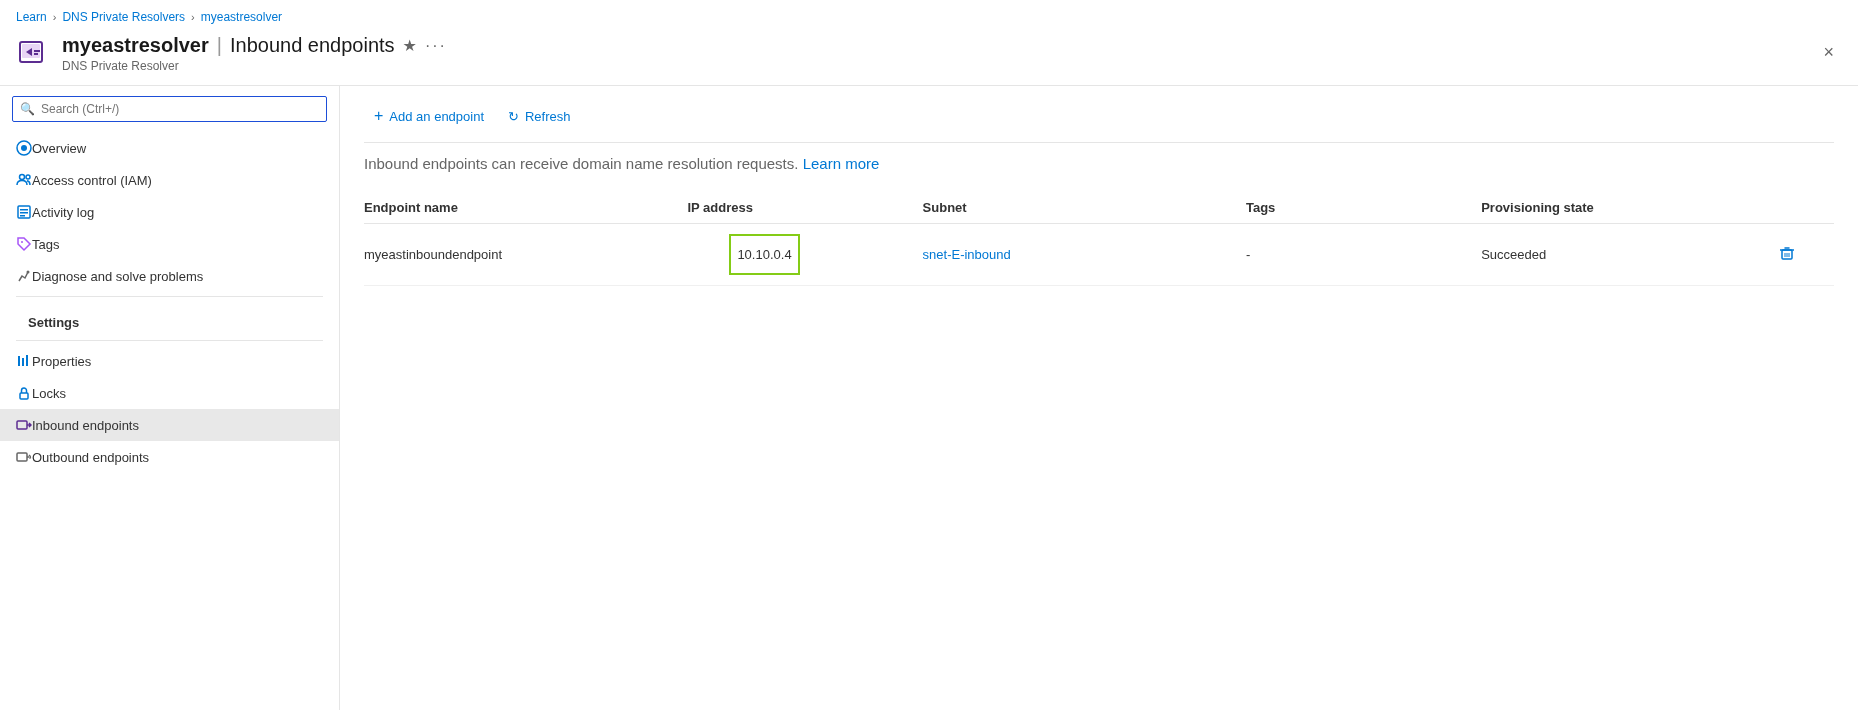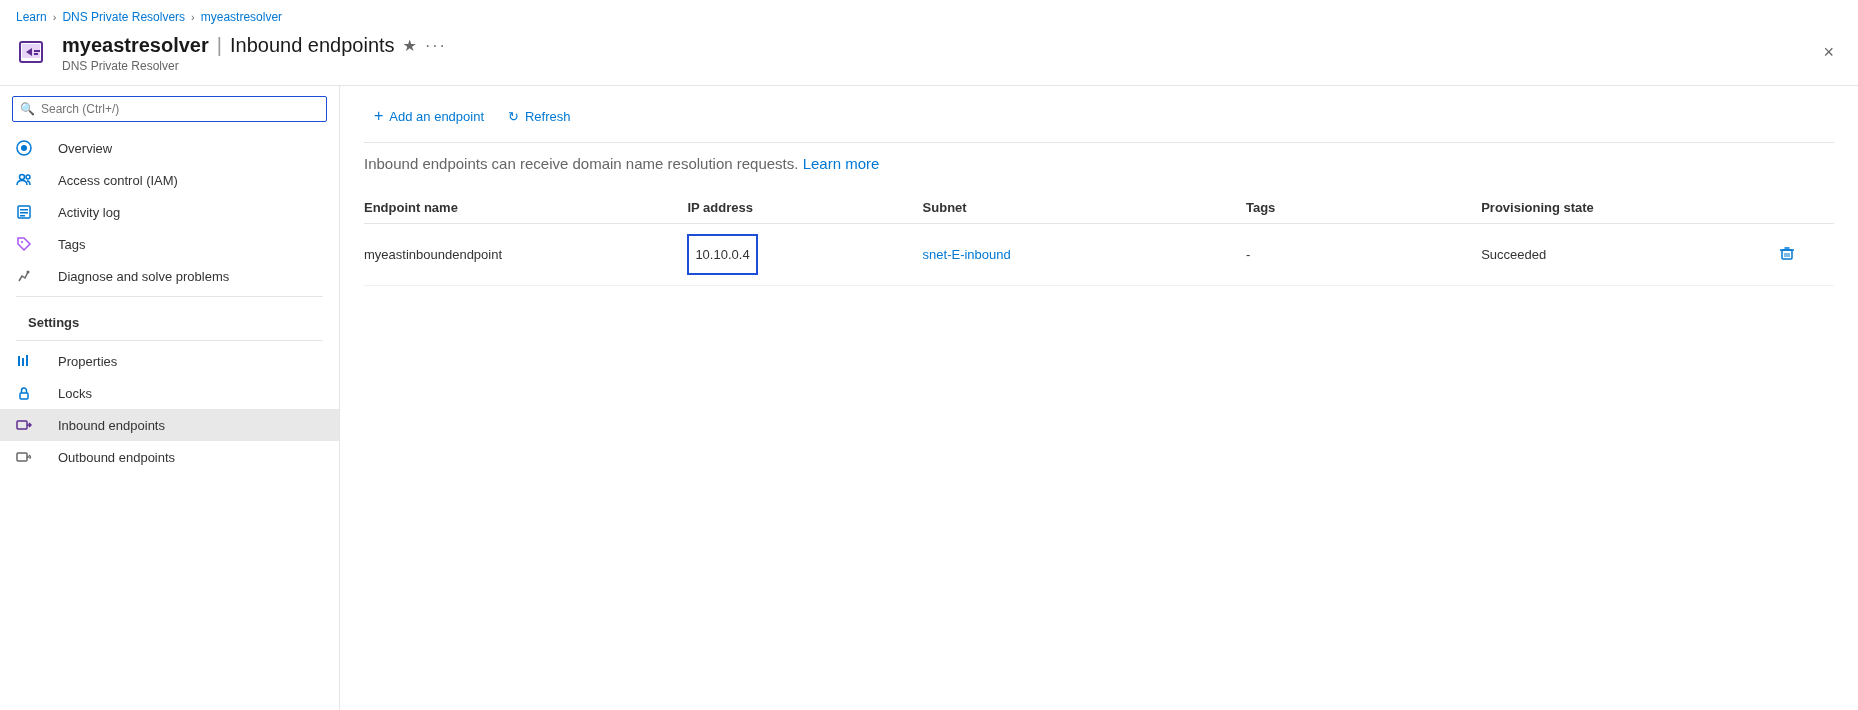--- a/index.html
+++ b/index.html
@@ -27,21 +27,21 @@
     .close-btn { position: absolute; right: 16px; top: 8px; font-size: 18px; color: #666; cursor: pointer; background: none; border: none; padding: 4px 8px; }
     
     
     .main { display: flex; flex: 1; overflow: hidden; }
     
     
     .sidebar { width: 340px; flex-shrink: 0; border-right: 1px solid #e5e5e5; display: flex; flex-direction: column; overflow-y: auto; }
     .search-box { margin: 10px 12px; position: relative; }
     .search-box input { width: 100%; padding: 5px 8px 5px 28px; border: 1px solid #1d4ed8; border-radius: 2px; font-size: 12px; color: #666; }
     .search-icon-inner { position: absolute; left: 8px; top: 50%; transform: translateY(-50%); color: #666; font-size: 12px; }
-    .nav-item { display: flex; align-items: center; gap: 26px; padding: 8px 16px; cursor: pointer; color: #333; font-size: 13px; text-decoration: none; }
+    .nav-item { display: flex; align-items: center; gap: 0; padding: 8px 16px; cursor: pointer; color: #333; font-size: 13px; text-decoration: none; }
     .nav-item.active { background: #e8e8e8; }
     .nav-item-icon { width: 16px; height: 16px; flex-shrink: 0; display: flex; align-items: center; justify-content: center; }
     .section-label { padding: 14px 28px 6px; font-size: 13px; font-weight: 600; color: #333; }
     .section-divider { border: none; border-top: 1px solid #e5e5e5; margin: 4px 16px; }
     
     
     .content { flex: 1; overflow-y: auto; padding: 16px 24px; }
     
     
     .toolbar { display: flex; align-items: center; gap: 4px; margin-bottom: 12px; padding-bottom: 12px; border-bottom: 1px solid #e5e5e5; }
@@ -56,21 +56,21 @@
     .data-table th { text-align: left; font-weight: 600; font-size: 13px; padding: 8px 12px 8px 0; border-bottom: 1px solid #e5e5e5; color: #333; margin-top: 23px; }
     .data-table td { padding: 10px 12px 10px 0; border-bottom: 1px solid #f0f0f0; font-size: 13px; vertical-align: middle; }
     
     .col-endpoint { width: 220px; }
     .col-ip { width: 160px; }
     .col-subnet { width: 220px; }
     .col-tags { width: 160px; }
     .col-prov { width: 200px; }
     .col-action { width: 40px; }
     
-    .ip-cell { border: 2px solid #1d4ed8; padding: 11px 6px; display: inline-block; }
+    .ip-cell { border: 2px solid #84cc16; padding: 11px 6px; display: inline-block; margin-left: 42px; }
     .subnet-link { color: #0078d4; text-decoration: none; }
     .delete-btn { background: none; border: none; cursor: pointer; color: #666; padding: 4px; }
   </style>
 </head>
 <body>
 
 <div class="container">
 
   <div class="breadcrumb">
     <a href="#">Learn</a>

